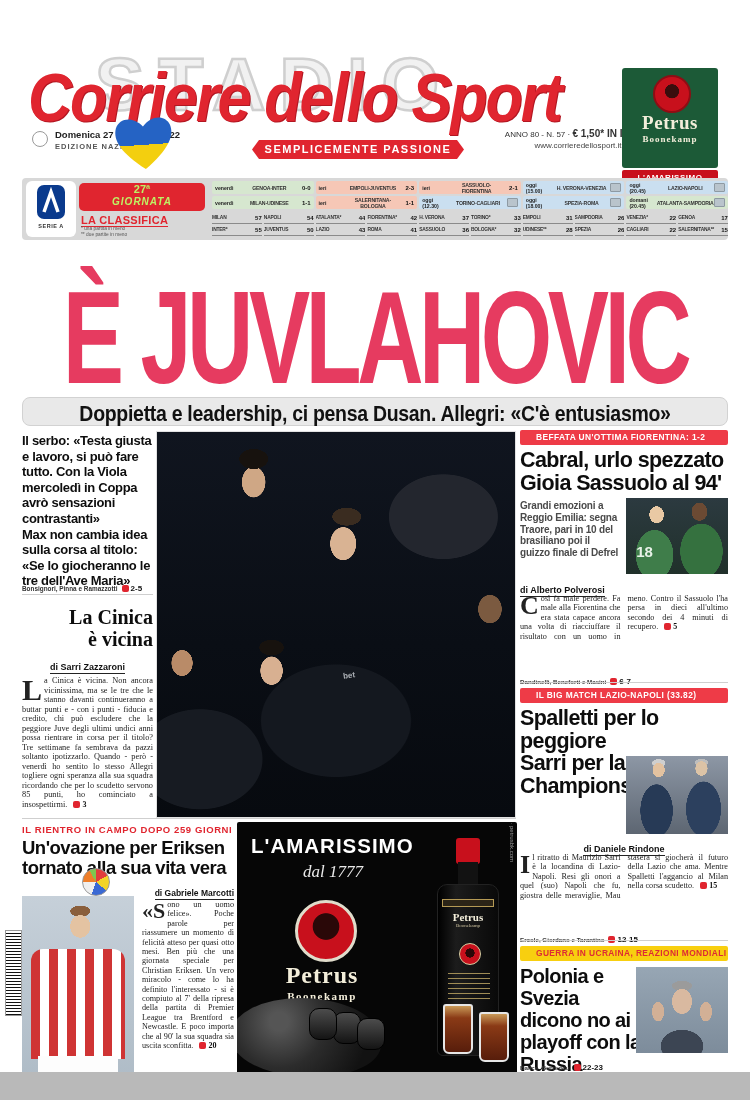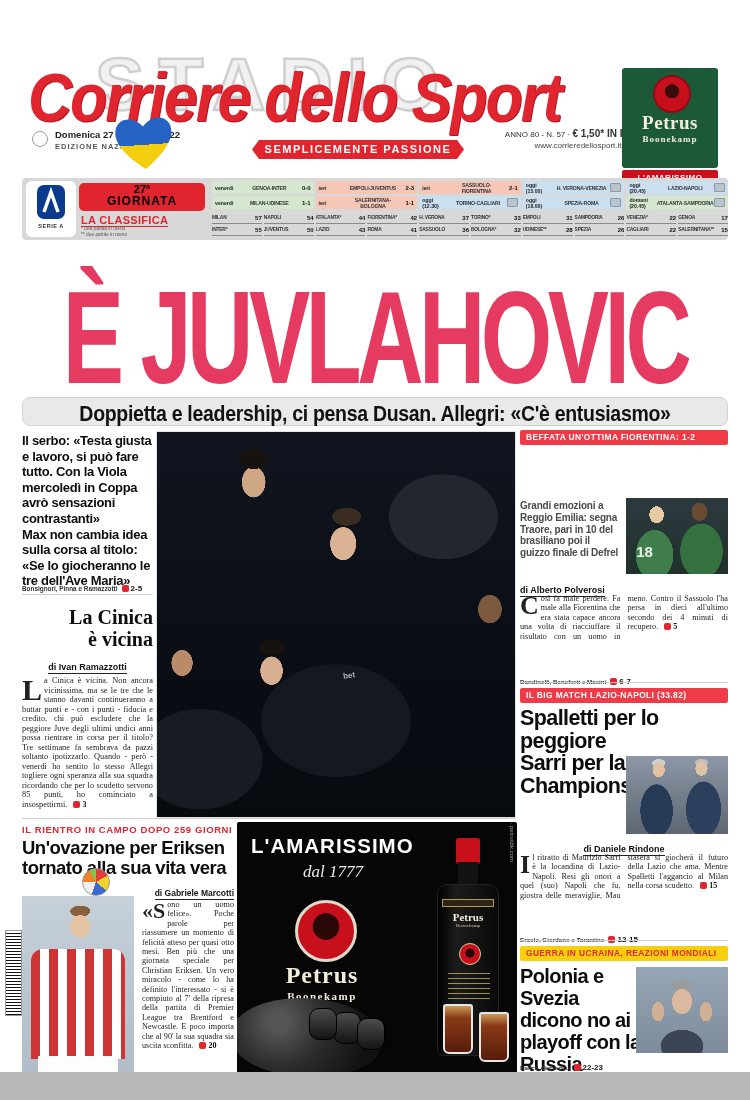--- a/index.html
+++ b/index.html
@@ -21,23 +21,23 @@
   .petrus-badge{left:622px;top:68px;width:96px;height:100px;background:#1c5a37;border-radius:3px;text-align:center;}
   .petrus-circ{position:absolute;left:31px;top:7px;width:34px;height:34px;background:radial-gradient(circle at 50% 42%,#3a0d0d 26%,#c8101c 28%);border-radius:50%;border:2px solid #8e0d14;}
   .petrus-name{position:absolute;left:0;top:44px;width:100%;color:#f3eeda;font-family:"Liberation Serif",serif;font-weight:700;font-size:19px;letter-spacing:.5px;}
   .petrus-sub{position:absolute;left:0;top:66px;width:100%;color:#f3eeda;font-family:"Liberation Serif",serif;font-weight:700;font-size:9px;letter-spacing:1px;}
   .petrus-tag{left:622px;top:170px;width:96px;height:15px;background:#c8101c;color:#fff;font-size:8px;font-weight:800;letter-spacing:.5px;text-align:center;line-height:15px;border-radius:2px;}
 
   
   .strip{left:22px;top:178px;width:706px;height:62px;background:#d8d8d8;border-radius:4px;}
   .seriea-card{left:26px;top:181px;width:50px;height:56px;background:#fff;border-radius:6px;text-align:center;}
   .seriea-lbl{position:absolute;left:0;top:42px;width:100%;font-size:5.5px;font-weight:800;color:#333;letter-spacing:.5px;}
-  .round-badge{left:79px;top:183px;width:126px;height:28px;background:#e0252f;border-radius:5px;color:#000000;text-align:center;font-weight:900;}
+  .round-badge{left:79px;top:183px;width:126px;height:28px;background:#e0252f;border-radius:5px;color:#bef264;text-align:center;font-weight:900;}
   .round-badge .r1{font-size:11px;line-height:13px;}
-  .round-badge .r2{font-size:12px;line-height:11px;letter-spacing:1px;}
+  .round-badge .r2{font-size:10px;line-height:11px;letter-spacing:1px;font-style:italic;}
   .clslabel{left:81px;top:214px;font-size:11px;font-weight:900;color:#e0252f;letter-spacing:.3px;border-bottom:1px solid #e0252f;}
   .clsnote{left:81px;top:226px;font-size:4.8px;color:#555;line-height:5.6px;}
   .fxgrid{left:212px;top:181px;width:516px;height:28px;display:flex;gap:2px;}
   .fxcol{flex:1;display:flex;flex-direction:column;gap:2px;}
   .chip{height:13px;display:flex;align-items:center;border-radius:2px;padding:0 3px;overflow:hidden;}
   .chip .d{font-size:5.2px;font-weight:800;color:#222;width:27px;flex:none;}
   .chip .m{font-size:5.2px;font-weight:700;color:#333;flex:1;text-align:center;letter-spacing:-.2px;}
   .chip .s{font-size:6px;font-weight:900;color:#111;width:14px;text-align:right;}
   .c-green{background:#d6e7cf;}
   .c-salmon{background:#f6c7b6;}
@@ -83,21 +83,21 @@
       radial-gradient(19px 24px at 32% 62%, #d8b091 58%, transparent 60%),
       radial-gradient(18px 22px at 7% 60%, #b98b68 58%, transparent 60%),
       radial-gradient(20px 24px at 93% 46%, #7b5a40 58%, transparent 60%),
       radial-gradient(90px 70px at 80% 22%, #23262e 60%, transparent 61%),
       radial-gradient(120px 90px at 50% 75%, #14181f 62%, transparent 63%),
       radial-gradient(100px 80px at 12% 85%, #171b22 62%, transparent 63%),
       linear-gradient(180deg,#10151f 0%,#0a0e15 55%,#070a0f 100%);}
   .betget{position:absolute;left:52%;top:62%;color:#cfd3d8;font-size:8px;font-weight:700;opacity:.8;transform:rotate(-8deg);}
 
   
-  .rlabel{height:15px;background:#ee3b47;color:#fff;font-size:8.4px;font-weight:900;letter-spacing:.4px;line-height:15px;padding-left:6px;border-radius:2px;box-sizing:border-box;}
+  .rlabel{height:15px;background:#ee3b47;color:#fff;font-size:8.4px;font-weight:900;letter-spacing:.4px;line-height:15px;padding-left:16px;border-radius:2px;box-sizing:border-box;}
   .rlabel.yellow{background:#f8cf0f;color:#dd2b35;}
   .rhead{font-size:21.5px;font-weight:900;line-height:22.5px;letter-spacing:-.6px;color:#0d0d0d;}
   .rdeck{font-size:10px;font-weight:700;color:#4a4a4a;line-height:11.8px;letter-spacing:-.2px;}
   .rbody{column-count:2;column-gap:7px;}
   .rfoot{font-size:6.2px;font-weight:700;color:#333;}
   .photo-sassuolo{background:
       radial-gradient(12px 14px at 30% 22%, #e9c9a4 60%, transparent 61%),
       radial-gradient(13px 15px at 72% 18%, #6b4a33 60%, transparent 61%),
       radial-gradient(30px 40px at 28% 75%, #3f7d4a 62%, transparent 63%),
       radial-gradient(34px 44px at 74% 70%, #35713f 62%, transparent 63%),
@@ -389,31 +389,35 @@
     <div>Max non cambia idea sulla corsa al titolo: «Se lo giocheranno le tre dell'Ave Maria»</div>
   </div>
   <div class="abs lbyline">
     <span class="smallby">Bonsignori, Pinna e Ramazzotti</span><span class="pg"></span><span class="pgn">2-5</span>
   </div>
   <div class="abs div-h" style="left:22px;top:594px;width:131px;"></div>
   <div class="abs cinica-t">
     <div>La Cinica</div>
     <div>è vicina</div>
   </div>
-  <div class="abs cinica-a"><span class="authorline">di Ivan Ramazzotti</span></div>
+  <div class="abs cinica-a"><span class="authorline">di Sarri Zazzaroni</span></div>
   <p class="abs cinica-b serifbody" style="margin:0;">
     <span class="dropcap">L</span><span>a Cinica è vicina. Non ancora vicinissima, ma se le tre che le stanno davanti continueranno a buttar punti e - con i punti - fiducia e credito, chi può escludere che la peggiore Juve degli ultimi undici anni possa rientrare in corsa per il titolo? Tre settimane fa sembrava da pazzi soltanto ipotizzarlo. Quando - però - venerdì ho sentito lo stesso Allegri togliere ogni speranza alla sua squadra ricordando che per lo scudetto servono 85 punti, ho cominciato a insospettirmi.</span>
     <span class="pg"></span><span class="pgn">3</span>
   </p>
 
   <div class="abs mainphoto">
     <div class="betget">bet</div>
   </div>
 
   <div class="abs rlabel" style="left:520px;top:430px;width:208px;">BEFFATA UN'OTTIMA FIORENTINA: 1-2</div>
+  <div class="abs rhead" style="left:520px;top:449px;width:208px;">
+    <div>Cabral, urlo spezzato</div>
+    <div>Gioia Sassuolo al 94'</div>
+  </div>
   <div class="abs rdeck" style="left:520px;top:500px;width:100px;height:74px;">Grandi emozioni a Reggio Emilia: segna Traore, pari in 10 del brasiliano poi il guizzo finale di Defrel</div>
   <div class="abs photo-sassuolo" style="left:626px;top:498px;width:102px;height:76px;">
     <div class="num18">18</div>
   </div>
   <div class="abs" style="left:520px;top:579px;width:208px;text-align:left;"><span class="authorline">di Alberto Polverosi</span></div>
   <p class="abs serifbody rbody" style="left:520px;top:594px;width:208px;height:74px;margin:0;font-size:8.2px;line-height:9.4px;">
     <span class="dropcap" style="font-size:26px;line-height:22px;">C</span><span>osì fa male perdere. Fa male alla Fiorentina che era stata capace ancora una volta di riacciuffare il risultato con un uomo in meno. Contro il Sassuolo l'ha persa in dieci all'ultimo secondo dei 4 minuti di recupero.</span>
     <span class="pg"></span><span class="pgn">5</span>
   </p>
   <div class="abs" style="left:520px;top:670px;width:208px;">

